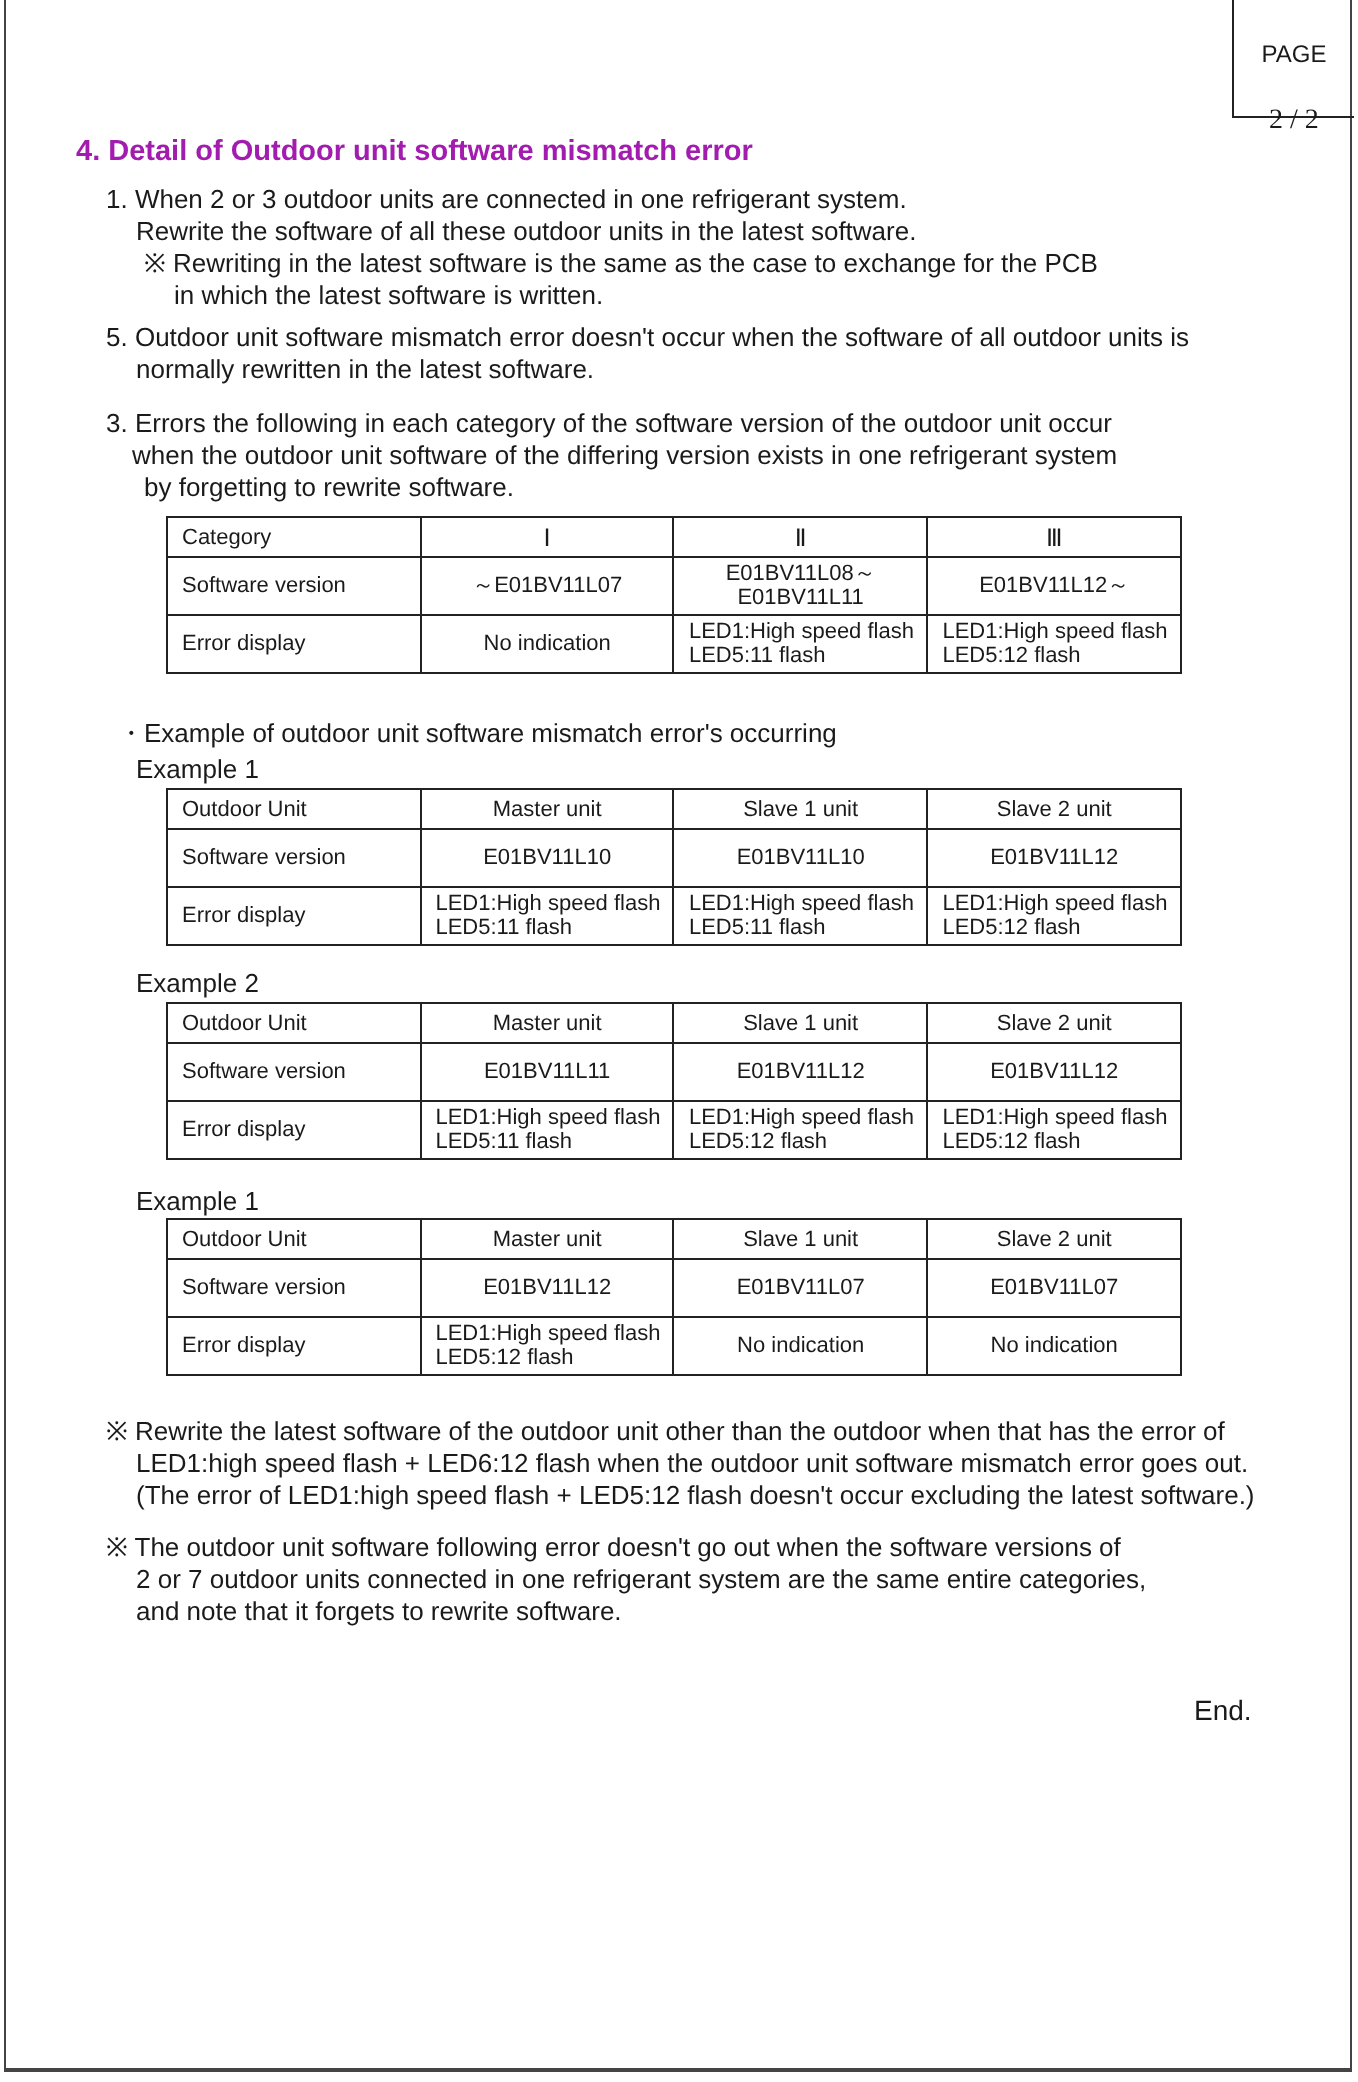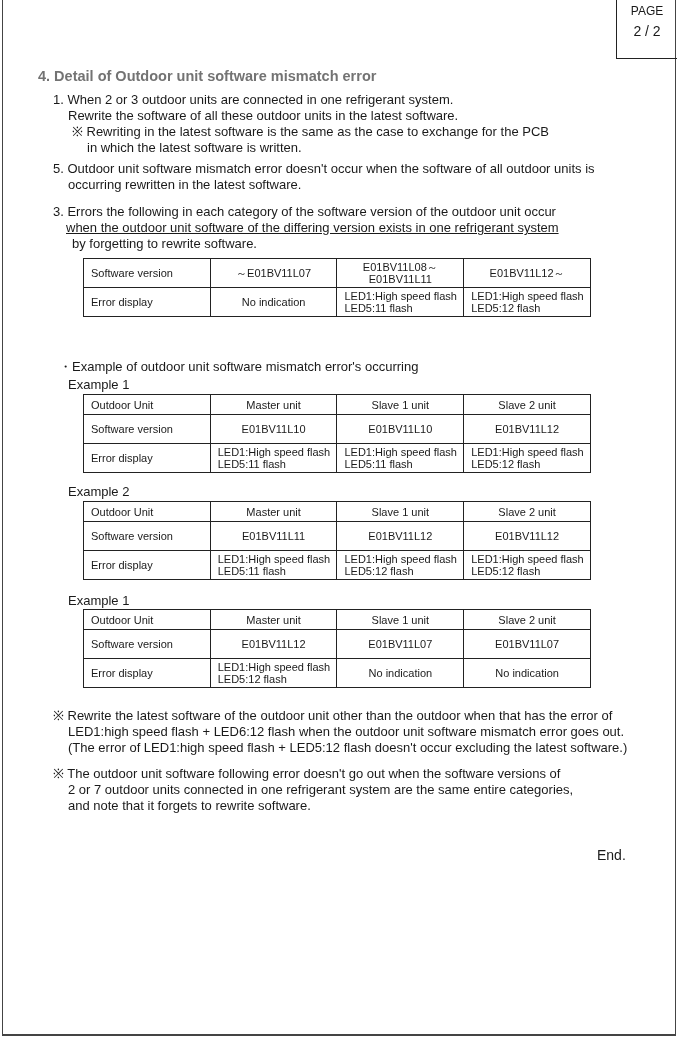--- a/index.html
+++ b/index.html
@@ -2,25 +2,25 @@
 <html><head>
 <meta charset="utf-8">
 <style>
   html, body { margin: 0; padding: 0; background: #ffffff; }
   body { width: 679px; height: 1041px; position: relative; overflow: hidden;
          font-family: "Liberation Sans", sans-serif; color: #1a1a1a; }
   .frame { position: absolute; left: 2px; top: 0; width: 674px; height: 1036px;
            border-left: 1px solid #444; border-right: 1px solid #444; border-bottom: 2px solid #444; box-sizing: border-box; }
   .page-box { position: absolute; left: 616px; top: 0; width: 61px; height: 59px;
               border-left: 1px solid #222; border-bottom: 1px solid #222; box-sizing: border-box; text-align: center; }
-  .page-label { font-size: 12px; margin-top: 4px; }
-  .page-num { font-size: 14px; margin-top: 5px; }
-  .heading { position: absolute; left: 38px; top: 68px; font-size: 14.5px; font-weight: bold; color: #737373; }
+  .page-label { font-size: 12px; margin-top: 20px; }
+  .page-num { font-size: 14px; margin-top: 19px; font-family: Liberation Serif, serif; }
+  .heading { position: absolute; left: 38px; top: 68px; font-size: 14.5px; font-weight: bold; color: #a21caf; }
   .txt { position: absolute; font-size: 13px; line-height: 16px; white-space: nowrap; }
-  .ul { text-decoration: underline; }
+  .ul { }
   table.grid { position: absolute; left: 83px; width: 508px; border-collapse: collapse; font-size: 11px; }
   table.grid td { border: 1px solid #222; padding: 0 0 0 7px; height: 24px; line-height: 12px; }
   table.grid td.c { text-align: center; padding: 0; }
   table.grid td.l2 { padding-left: 7px; }
   table.grid col.c0 { width: 127px; }
   table.grid col.c1 { width: 127px; }
   table.grid col.c2 { width: 127px; }
   table.grid col.c3 { width: 127px; }
   table.grid tr.h td { height: 19px; }
   .roman { font-family: "Liberation Serif", serif; font-size: 12px; }
@@ -35,33 +35,39 @@
   <div class="page-num">2 / 2</div>
 </div>
 
 <div class="heading">4. Detail of Outdoor unit software mismatch error</div>
 
 <div class="txt" style="left:53px;top:92px">1. When 2 or 3 outdoor units are connected in one refrigerant system.</div>
 <div class="txt" style="left:68px;top:108px">Rewrite the software of all these outdoor units in the latest software.</div>
 <div class="txt" style="left:72px;top:124px">※ Rewriting in the latest software is the same as the case to exchange for the PCB</div>
 <div class="txt" style="left:87px;top:140px">in which the latest software is written.</div>
 <div class="txt" style="left:53px;top:161px">5. Outdoor unit software mismatch error doesn't occur when the software of all outdoor units is</div>
-<div class="txt" style="left:68px;top:177px">occurring rewritten in the latest software.</div>
+<div class="txt" style="left:68px;top:177px">normally rewritten in the latest software.</div>
 <div class="txt" style="left:53px;top:204px">3. Errors the following in each category of the software version of the outdoor unit occur</div>
 <div class="txt ul" style="left:66px;top:220px">when the outdoor unit software of the differing version exists in one refrigerant system</div>
 <div class="txt" style="left:72px;top:236px">by forgetting to rewrite software.</div>
 
 <table class="grid" style="top:258px">
   <colgroup>
       <col class="c0">
       <col class="c1">
       <col class="c2">
       <col class="c3">
     </colgroup>
   <tbody>
+      <tr class="h">
+    <td>Category</td>
+    <td class="c roman">Ⅰ</td>
+    <td class="c roman">Ⅱ</td>
+    <td class="c roman">Ⅲ</td>
+  </tr>
   <tr style="height:28px">
     <td style="height:28px">Software version</td>
     <td class="c">
           <div>～E01BV11L07</div>
         </td>
     <td class="c">
           <div>E01BV11L08～</div>
           <div>E01BV11L11</div>
         </td>
     <td class="c">

